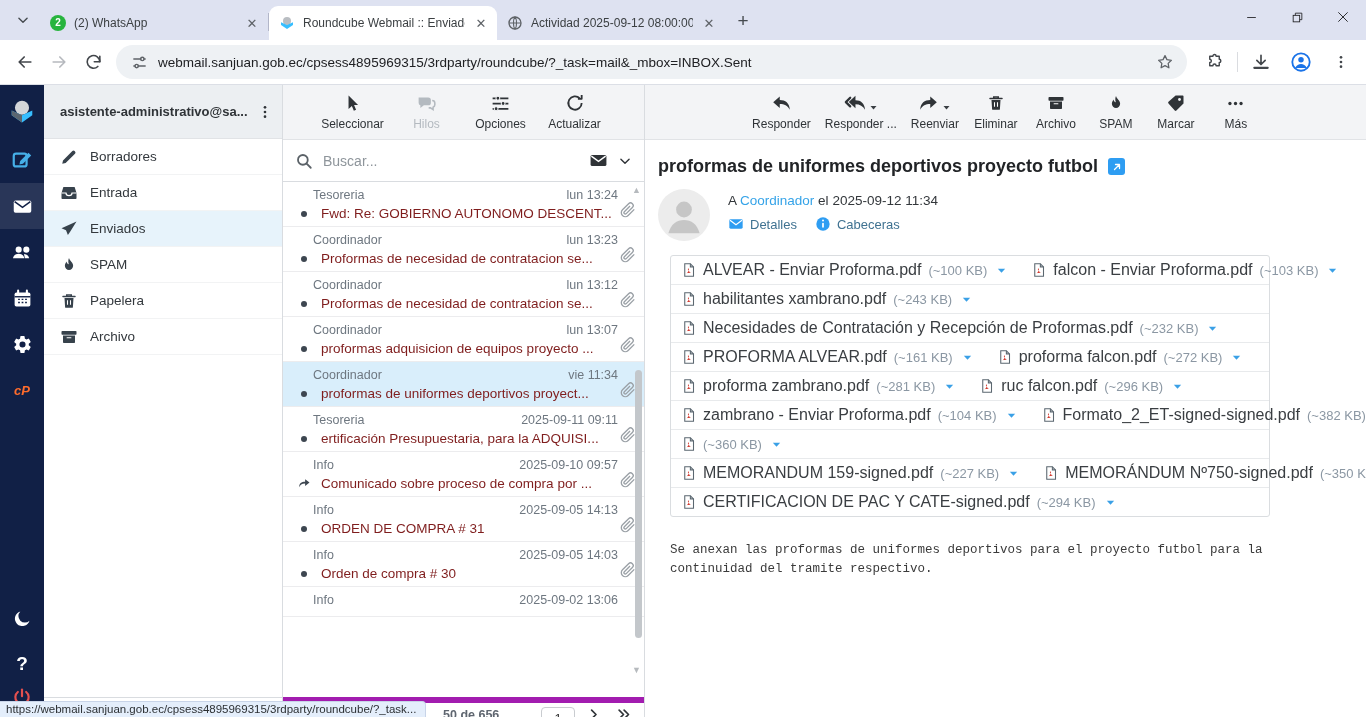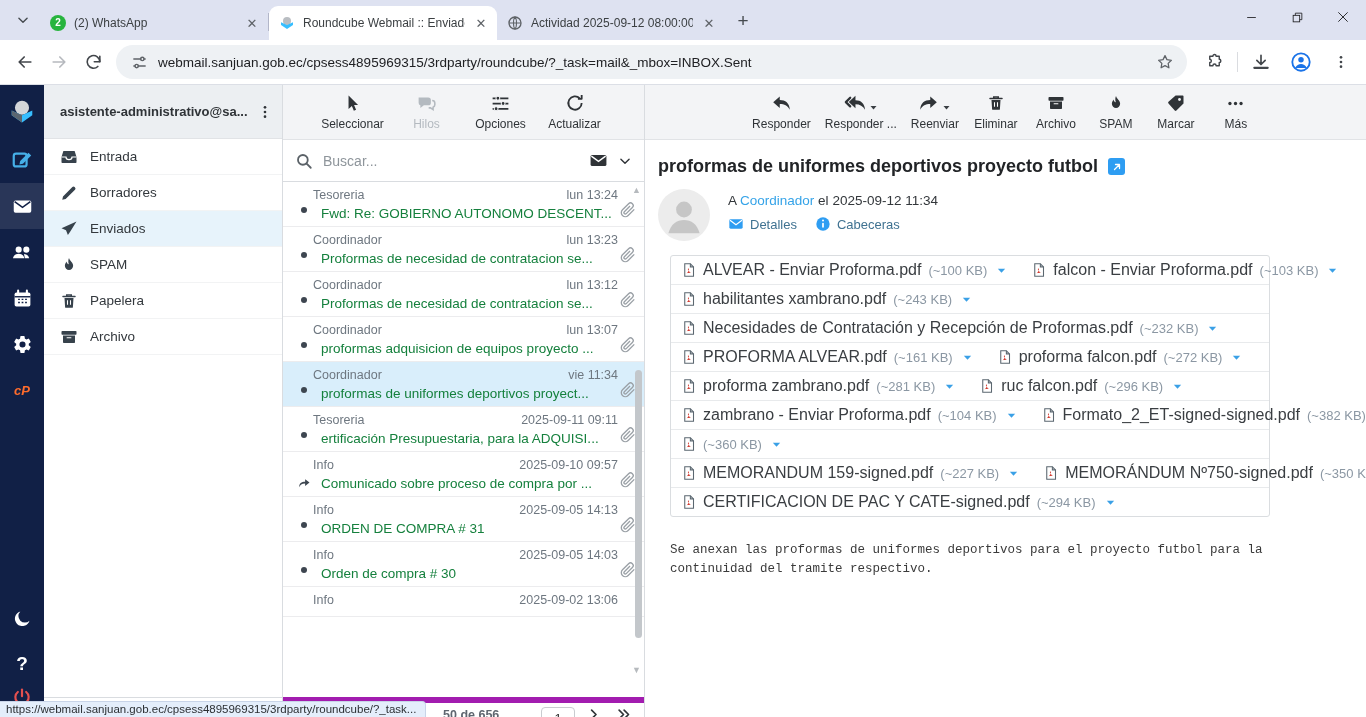--- a/index.html
+++ b/index.html
@@ -62,21 +62,21 @@
   .search-row { height:42px; border-bottom:1px solid #d9dce0; display:flex; align-items:center; padding:0 12px; gap:10px; }
   .search-row .mag { color:#5b6268; }
   .search-input { flex:1; border:none; outline:none; font-size:14px; color:#333; background:transparent; font-family:inherit; }
   .search-input::placeholder { color:#8e959b; }
   .search-env, .search-chev { color:#2f3337; cursor:pointer; display:flex; align-items:center; }
 
   .message-list { flex:1; overflow:hidden; position:relative; }
   .msg { padding:6px 26px 5px 12px; border-bottom:1px solid #ececee; cursor:pointer; position:relative; }
   .msg.selected { background:#d9eefb; }
   .msg-top { display:flex; justify-content:space-between; font-size:12.5px; color:#6e7780; margin-bottom:4px; padding-left:18px; }
-  .msg-sub { display:flex; align-items:flex-start; gap:8px; font-size:13.5px; color:#15803d; }
+  .msg-sub { display:flex; align-items:center; gap:8px; font-size:13.5px; color:#7f1d1d; }
   .marker { width:18px; flex:0 0 18px; display:flex; align-items:center; justify-content:center; color:#3d4650; }
   .msg-subject { flex:1; white-space:nowrap; overflow:hidden; }
   .clip { color:#9aa0a6; position:absolute; right:8px; bottom:8px; }
   .scroll-thumb { position:absolute; right:2px; top:188px; width:7px; height:268px; background:#c3c7cb; border-radius:4px; }
   .scroll-arrow { position:absolute; right:3px; color:#b6babe; font-size:9px; }
   .scroll-arrow.up { top:3px; } .scroll-arrow.down { bottom:22px; }
 
   .list-footer { height:20px; border-top:6px solid #a21caf; position:relative; overflow:visible; background:#fff; }
   .pg-count { position:absolute; left:160px; top:5px; font-size:12.5px; font-weight:bold; color:#5f6periods670; color:#5f6670; }
   .pg-box { position:absolute; left:258px; top:4px; width:34px; height:24px; border:1px solid #c9ccd0; border-radius:4px; background:#fff; text-align:center; font-size:13px; color:#333; line-height:22px; }
@@ -348,36 +348,36 @@
               <circle cx="12" cy="19" r="2" fill="currentColor"></circle>
             </svg>
           </i>
         </span>
     </div>
     <div id="folder-list">
         <div class="folder">
           <span class="ic">
             <i>
               <svg width="18" height="18" viewBox="0 0 24 24" fill="none">
+                <path d="M3 21l1-4.5L16.5 4a2.1 2.1 0 0 1 3 0l.5.5a2.1 2.1 0 0 1 0 3L7.5 20z" fill="currentColor"></path>
+              </svg>
+            </i>
+          </span>
+          <span>Borradores</span>
+        </div>
+        <div class="folder">
+          <span class="ic">
+            <i>
+              <svg width="18" height="18" viewBox="0 0 24 24" fill="none">
                 <path d="M4.5 4h15L22 12v7a1 1 0 0 1-1 1H3a1 1 0 0 1-1-1v-7z" fill="currentColor"></path>
                 <path d="M2 12h6c0 2.2 1.8 3.5 4 3.5s4-1.3 4-3.5h6" stroke="#fff" stroke-width="1.6" fill="none"></path>
               </svg>
             </i>
           </span>
           <span>Entrada</span>
-        </div>
-        <div class="folder">
-          <span class="ic">
-            <i>
-              <svg width="18" height="18" viewBox="0 0 24 24" fill="none">
-                <path d="M3 21l1-4.5L16.5 4a2.1 2.1 0 0 1 3 0l.5.5a2.1 2.1 0 0 1 0 3L7.5 20z" fill="currentColor"></path>
-              </svg>
-            </i>
-          </span>
-          <span>Borradores</span>
         </div>
         <div class="folder active">
           <span class="ic">
             <i>
               <svg width="18" height="18" viewBox="0 0 24 24" fill="none">
                 <path d="M22 2L2 11l6 2.5L10.5 20l3-4.5L22 2z" fill="currentColor"></path>
               </svg>
             </i>
           </span>
           <span>Enviados</span>

